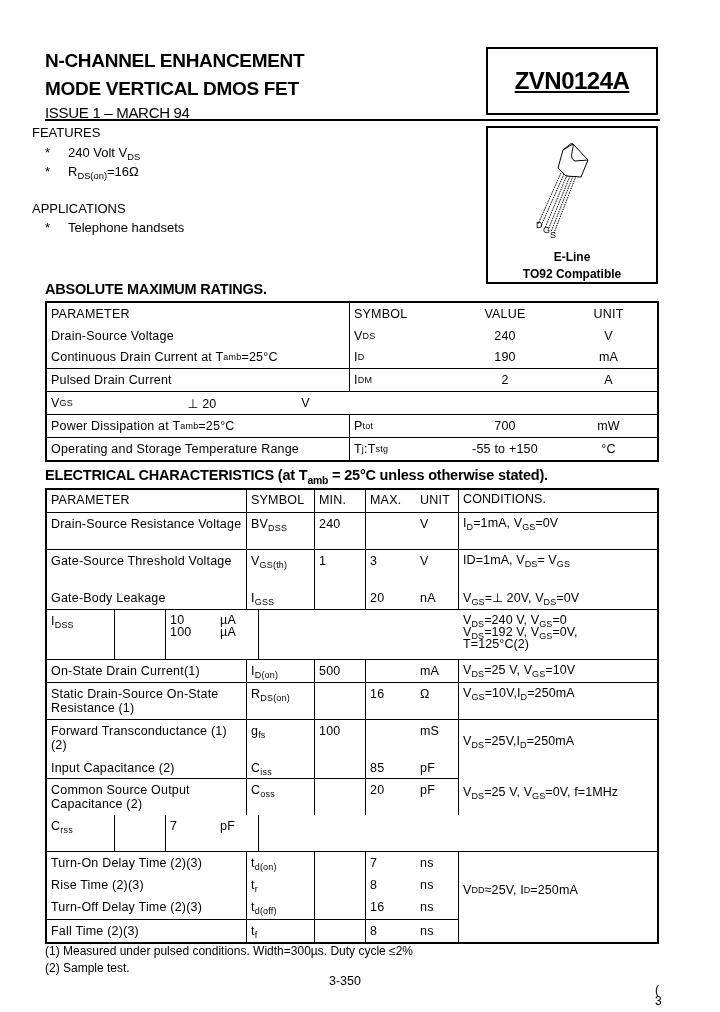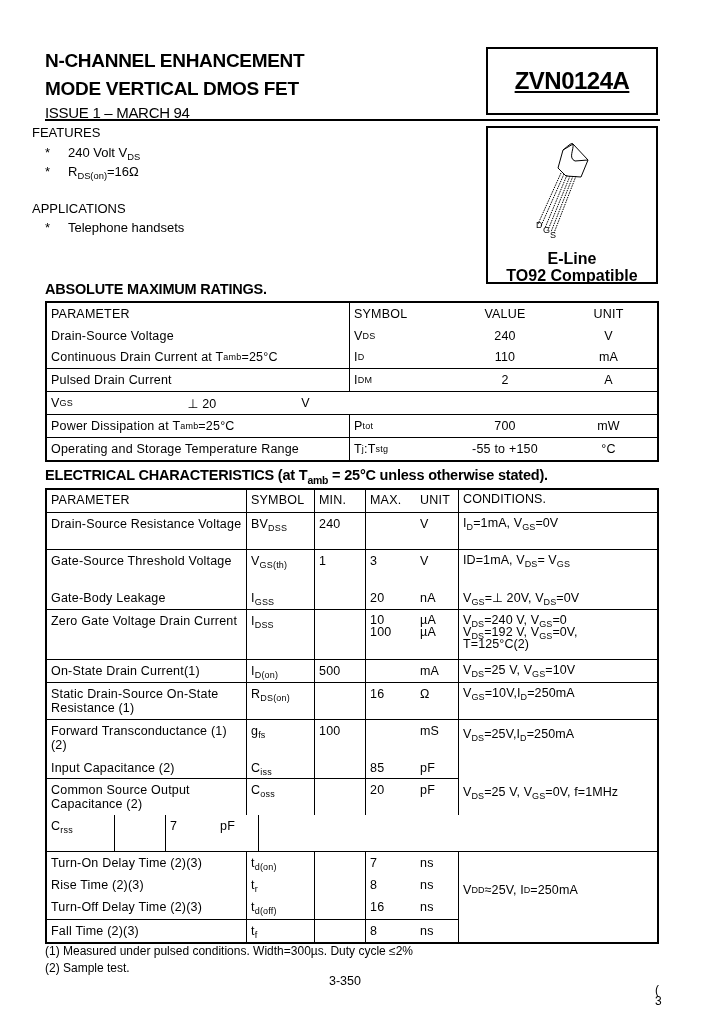--- a/index.html
+++ b/index.html
@@ -6,21 +6,21 @@
   body { width: 720px; height: 1012px; position: relative; overflow: hidden;
          font-family: "Liberation Sans", sans-serif; color: #000; }
   .abs { position: absolute; }
   .title { left: 45px; font-weight: bold; font-size: 19px; letter-spacing: -0.3px; white-space: nowrap; }
   .issue { left: 45px; top: 104px; font-weight: normal; font-size: 15px; letter-spacing: -0.3px; }
   .rule { left: 45px; top: 119px; width: 615px; height: 2px; background: #000; }
   .partbox { left: 486px; top: 47px; width: 168px; height: 64px; border: 2px solid #000;
              display: flex; align-items: center; justify-content: center;
              font-weight: bold; font-size: 24px; letter-spacing: -0.5px; text-decoration: underline; }
   .pkgbox { left: 486px; top: 126px; width: 168px; height: 154px; border: 2px solid #000; }
-  .pkgtext { position: absolute; left: 0; right: 0; text-align: center; font-weight: bold; font-size: 16px; }
+  .pkgtext { position: absolute; left: 0; right: 0; text-align: center; font-weight: bold; font-size: 12px; }
   .sec { left: 32px; font-size: 13px; }
   .bullet-row { left: 45px; font-size: 13px; white-space: nowrap; }
   .bullet-row .star { display: inline-block; width: 23px; }
   sub { font-size: 0.72em; vertical-align: -0.35em; line-height: 0; }
   .h2 { left: 45px; font-weight: bold; font-size: 14.5px; letter-spacing: -0.2px; white-space: nowrap; }
 
   
   .t1 { left: 45px; top: 301px; width: 610px; border: 2px solid #000; border-bottom-width: 2px; }
   .t1 .row { display: flex; font-size: 12.5px; height: 21.8px; align-items: center; letter-spacing: 0.2px; }
   .t1 .row.sep { border-top: 1px solid #000; }
@@ -118,21 +118,21 @@
   <div class="row">
     <div class="c1">
         <span>Continuous Drain Current at T</span>
         <sub>amb</sub>
         <span>=25°C</span>
       </div>
     <div class="c2">
         <span>I</span>
         <sub>D</sub>
       </div>
-    <div class="c3">110</div>
+    <div class="c3">190</div>
     <div class="c4">mA</div>
   </div>
   <div class="row sep">
     <div class="c1">
         <span>Pulsed Drain Current</span>
       </div>
     <div class="c2">
         <span>I</span>
         <sub>DM</sub>
       </div>
@@ -226,21 +226,20 @@
     </div>
     <div class="cond" style="display:flex;flex-direction:column;justify-content:space-between;padding-bottom:5px">
       <div>ID=1mA, V<sub>DS</sub>= V<sub>GS</sub></div>
       <div>V<sub>GS</sub>=⊥ 20V, V<sub>DS</sub>=0V</div>
     </div>
   </div>
 
   <div class="grp" style="height:49px">
     <div class="gl">
         <div class="sub" style="height:49px">
-      <div class="cell p">Zero Gate Voltage Drain Current</div>
       <div class="cell s"><span>I</span><sub>DSS</sub></div>
       <div class="cell mn"></div>
       <div class="cell mx" style="white-space:pre;line-height:12px">10
 100</div>
       <div class="cell u" style="white-space:pre;line-height:12px">µA
 µA</div>
     </div>
       </div>
     <div class="cond">V<sub>DS</sub>=240 V, V<sub>GS</sub>=0<br>V<sub>DS</sub>=192 V, V<sub>GS</sub>=0V,<br>T=125°C(2)</div>
   </div>
@@ -295,21 +294,21 @@
         <div class="cell u">pF</div>
       </div>
       <div class="sub" style="height:36px">
         <div class="cell s"><span>C</span><sub>rss</sub></div>
         <div class="cell mn"></div>
         <div class="cell mx">7</div>
         <div class="cell u">pF</div>
       </div>
     </div>
     <div class="cond" style="position:relative;padding:0">
-      <div style="position:absolute;top:8px;left:4px">V<sub>DS</sub>=25V,I<sub>D</sub>=250mA</div>
+      <div style="position:absolute;top:15px;left:4px">V<sub>DS</sub>=25V,I<sub>D</sub>=250mA</div>
       <div style="position:absolute;top:66px;left:4px">V<sub>DS</sub>=25 V, V<sub>GS</sub>=0V, f=1MHz</div>
     </div>
   </div>
 
   <div class="grp" style="height:90px">
     <div class="gl">
       <div class="sub" style="height:22px">
         <div class="cell p">Turn-On Delay Time (2)(3)</div>
         <div class="cell s"><span>t</span><sub>d(on)</sub></div>
         <div class="cell mn"></div>

